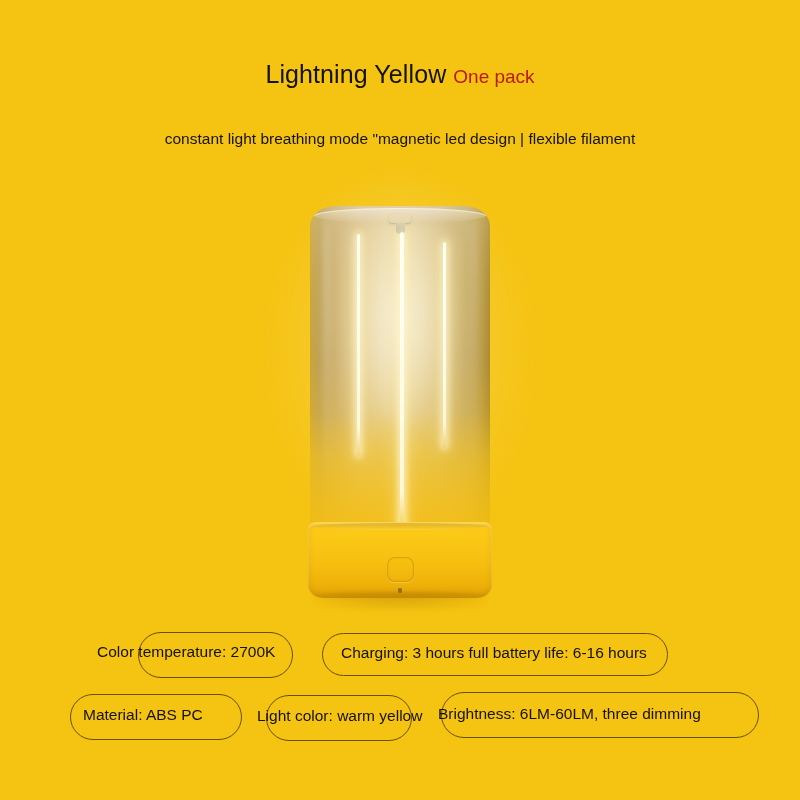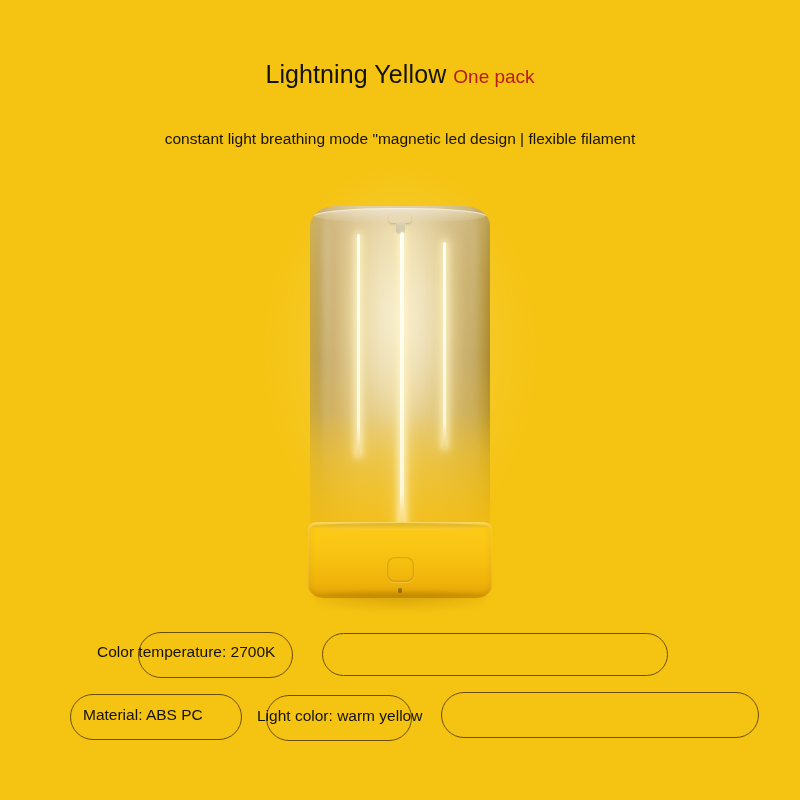--- a/index.html
+++ b/index.html
@@ -336,22 +336,24 @@
       <div id="base-bottom-edge"></div>
     </div>
 
     <div id="lamp-shadow"></div>
   </div>
 
   <div class="spec-pill" id="pill-color-temp"></div>
   <div class="spec-label" id="label-color-temp">Color temperature: 2700K</div>
 
   <div class="spec-pill" id="pill-charging"></div>
+  <div class="spec-label" id="label-charging">Charging: 3 hours full battery life: 6-16 hours</div>
 
   <div class="spec-pill" id="pill-material"></div>
   <div class="spec-label" id="label-material">Material: ABS PC</div>
 
   <div class="spec-pill" id="pill-light-color"></div>
   <div class="spec-label" id="label-light-color">Light color: warm yellow</div>
 
   <div class="spec-pill" id="pill-brightness"></div>
+  <div class="spec-label" id="label-brightness">Brightness: 6LM-60LM, three dimming</div>
 
 </div>
 
 </body></html>

